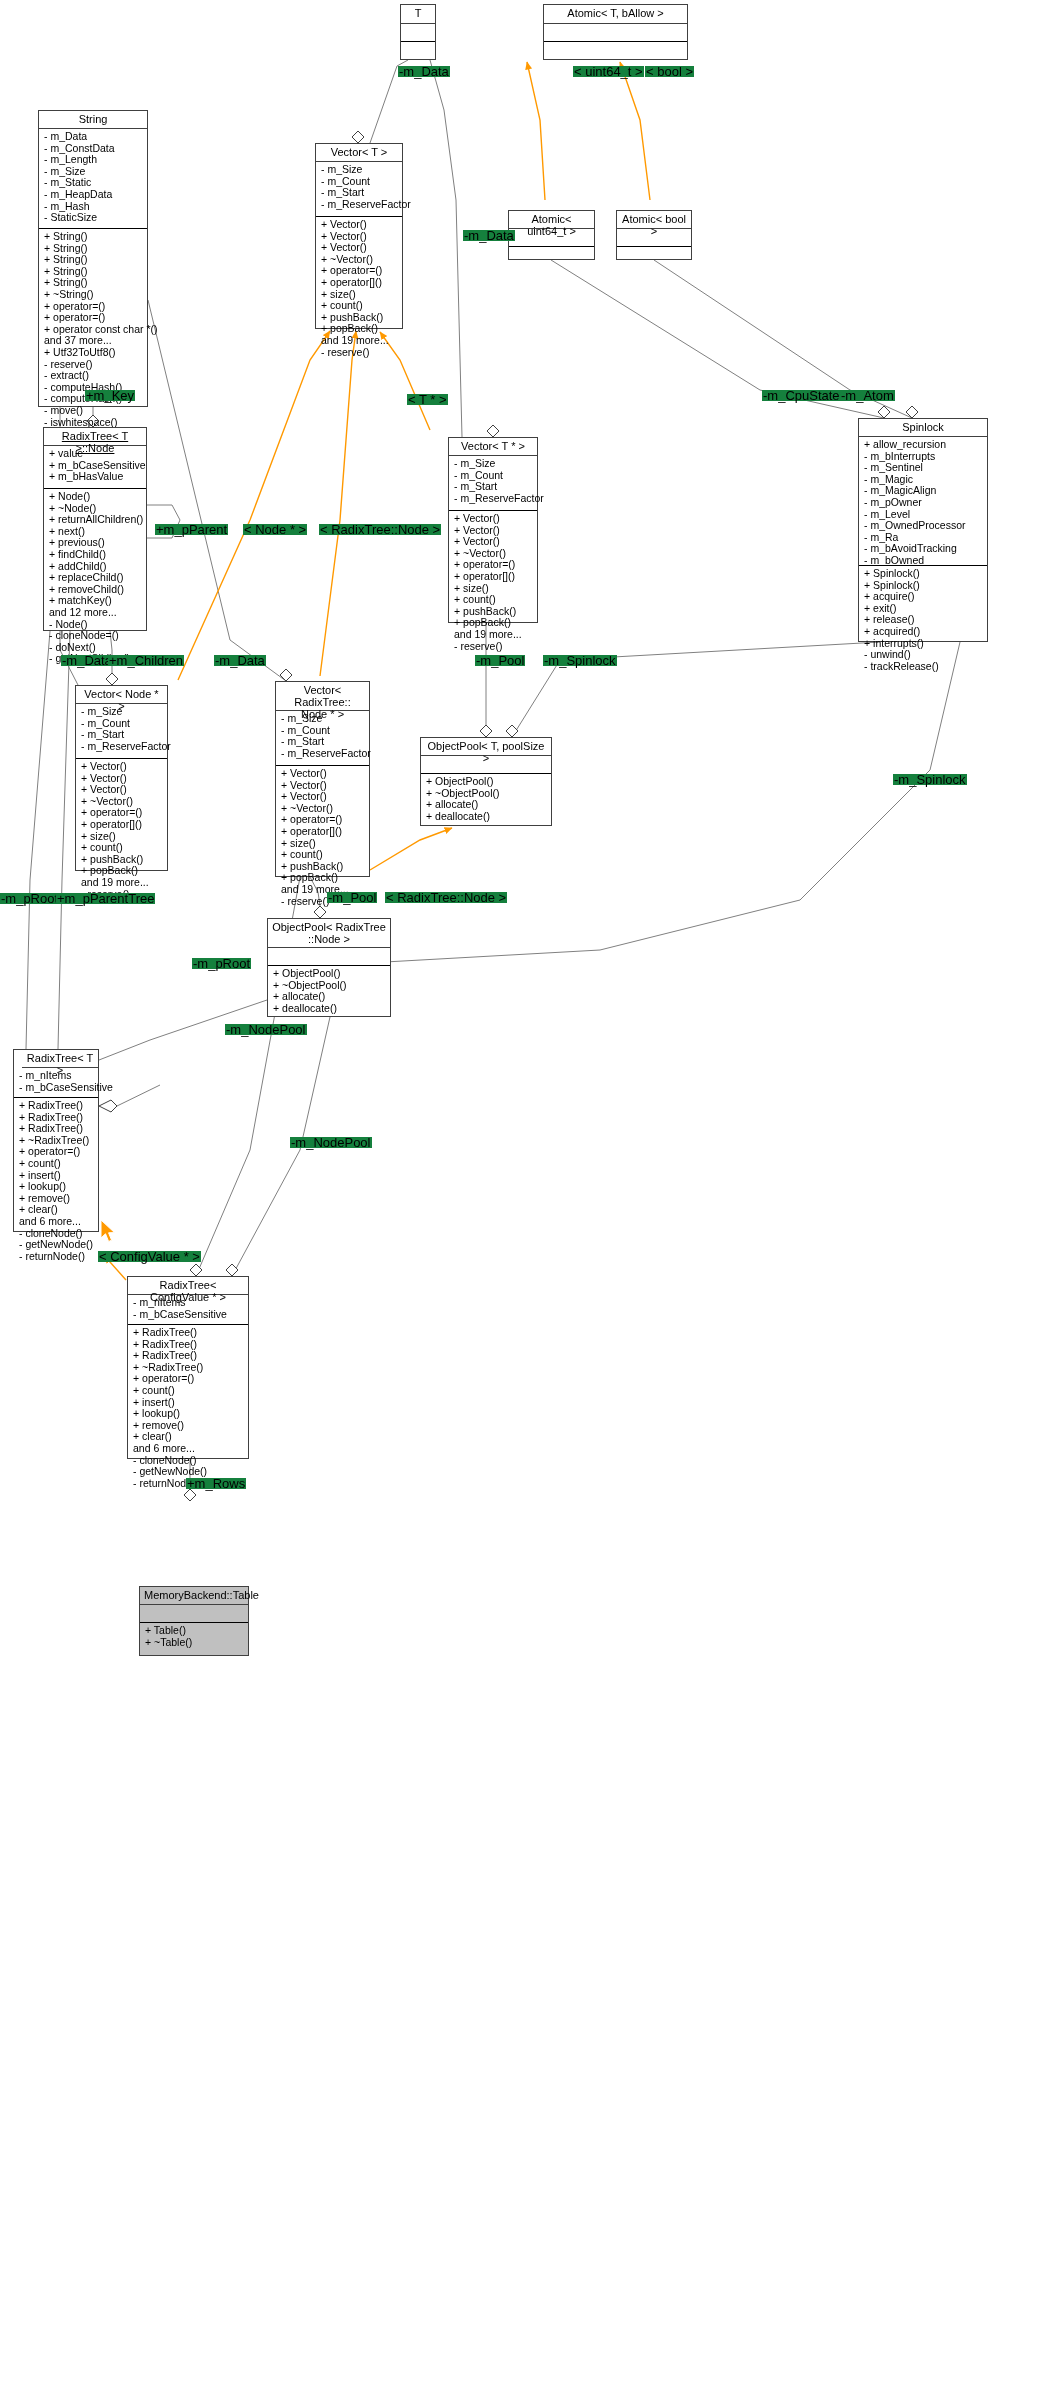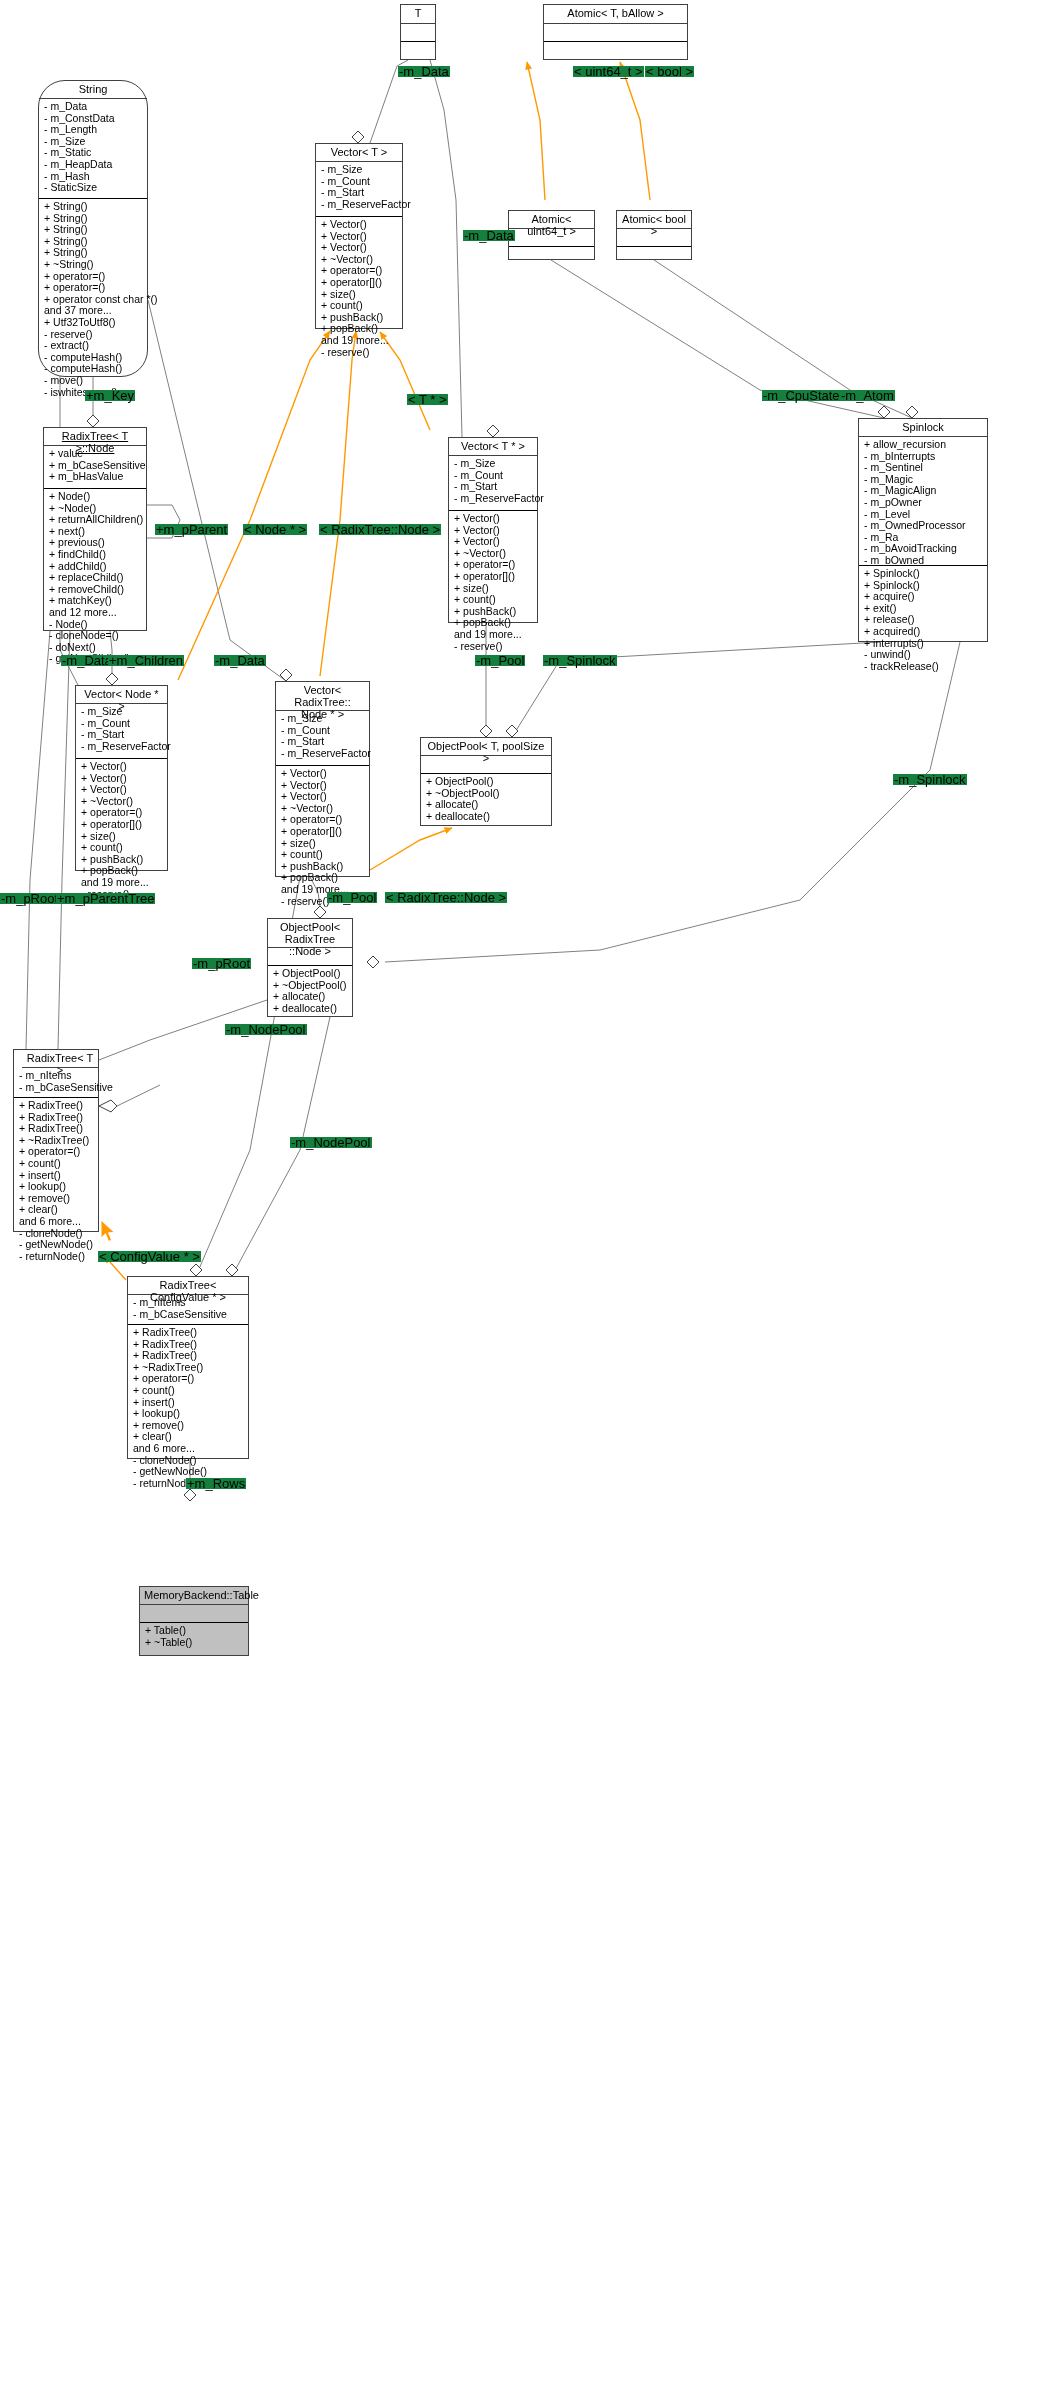--- a/index.html
+++ b/index.html
@@ -150,21 +150,21 @@
       <div class="uml" style="left: 400px; top: 4px; width: 36px; height: 56px;">
         <div class="title" style="height: 19px;">T</div>
         <div class="attrs empty" style="height: 18px;"></div>
         <div class="ops empty"></div>
       </div>
       <div class="uml" style="left: 543px; top: 4px; width: 145px; height: 56px;">
         <div class="title" style="height: 19px;">Atomic&lt; T, bAllow &gt;</div>
         <div class="attrs empty" style="height: 18px;"></div>
         <div class="ops empty"></div>
       </div>
-      <div class="uml" style="left: 38px; top: 80px; width: 110px; height: 297px; border-radius: 27px;">
+      <div class="uml" style="left: 38px; top: 110px; width: 110px; height: 297px;">
         <div class="title" style="height: 18px;">String</div>
         <div class="attrs" style="height: 100px;">
           <div class="row">- m_Data</div>
           <div class="row">- m_ConstData</div>
           <div class="row">- m_Length</div>
           <div class="row">- m_Size</div>
           <div class="row">- m_Static</div>
           <div class="row">- m_HeapData</div>
           <div class="row">- m_Hash</div>
           <div class="row">- StaticSize</div>
@@ -347,21 +347,21 @@
       <div class="uml" style="left: 420px; top: 737px; width: 132px; height: 89px;">
         <div class="title" style="height: 18px;">ObjectPool&lt; T, poolSize &gt;</div>
         <div class="attrs empty" style="height: 16px;"></div>
         <div class="ops">
           <div class="row">+ ObjectPool()</div>
           <div class="row">+ ~ObjectPool()</div>
           <div class="row">+ allocate()</div>
           <div class="row">+ deallocate()</div>
         </div>
       </div>
-      <div class="uml" style="left: 267px; top: 918px; width: 86px; height: 99px;">
+      <div class="uml" style="left: 267px; top: 918px; width: 124px; height: 99px;">
         <div class="title" style="height: 29px;">ObjectPool&lt; RadixTree
 ::Node &gt;</div>
         <div class="attrs empty" style="height: 16px;"></div>
         <div class="ops">
           <div class="row">+ ObjectPool()</div>
           <div class="row">+ ~ObjectPool()</div>
           <div class="row">+ allocate()</div>
           <div class="row">+ deallocate()</div>
         </div>
       </div>

